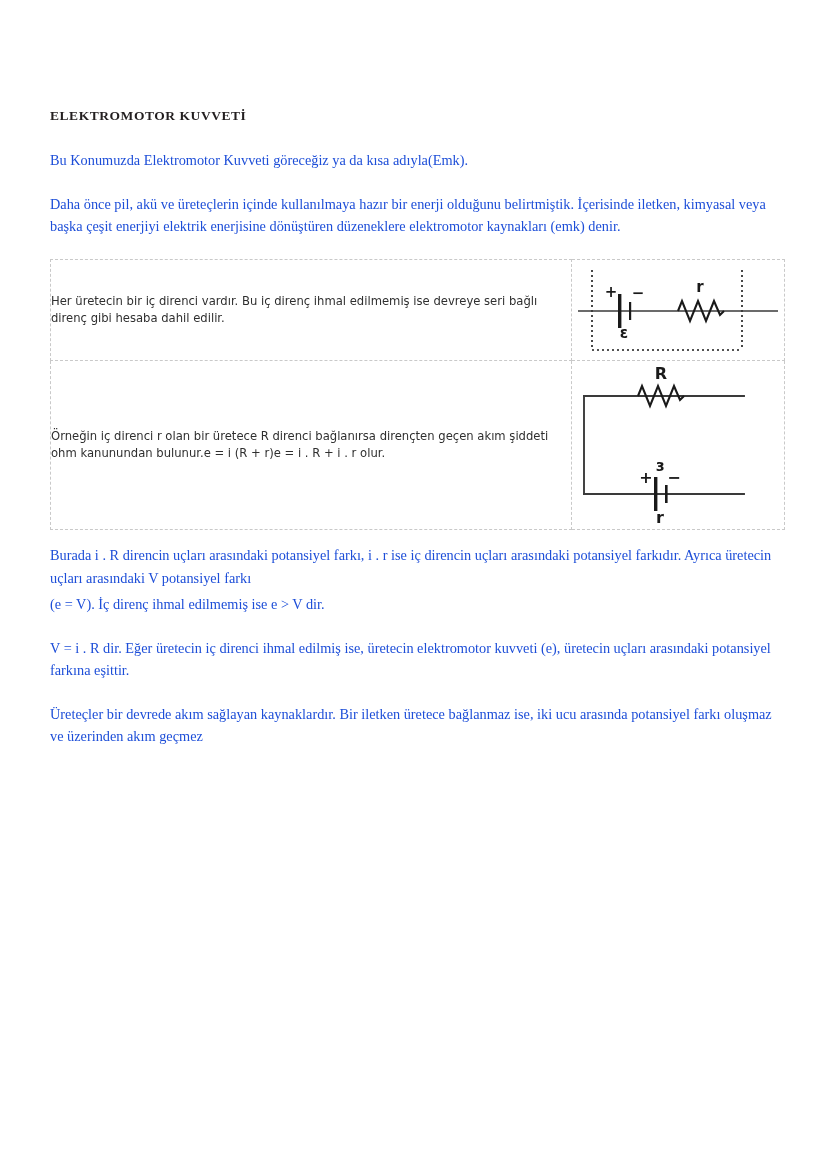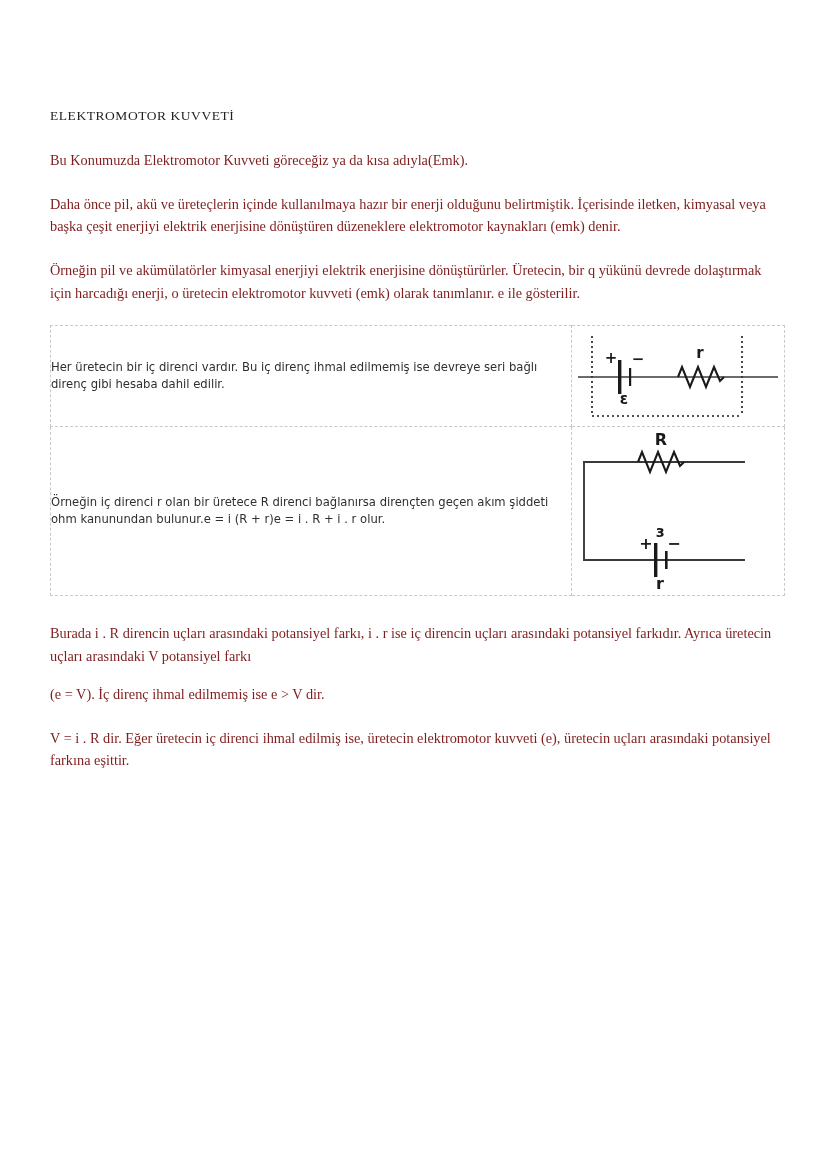--- a/index.html
+++ b/index.html
@@ -23,43 +23,43 @@
     background: #fff;
   }
   .content {
     position: absolute;
     left: 50px;
     top: 108px;
     width: 730px;
   }
   h1.doc-heading {
     font-size: 13.5px;
-    font-weight: normal;
+    font-weight: bold;
     letter-spacing: 0.55px;
     margin: 0 0 25px 0;
     line-height: 1.2;
     color: #231f20;
     font-family: "Liberation Serif", "DejaVu Serif", serif;
   }
   p.para {
     font-size: 14.3px;
     line-height: 1.58;
     margin: 0 0 21px 0;
-    color: #7f1d1d;
+    color: #1d4ed8;
     text-align: left;
   }
   p.para.tight {
-    margin-bottom: 16px;
+    margin-bottom: 4px;
   }
 
   
   table.figure-table {
     border-collapse: collapse;
     width: 732px;
-    margin: 8px 0 26px 0;
+    margin: 8px 0 14px 0;
     table-layout: fixed;
   }
   table.figure-table td {
     border: 1.2px dashed #c9c9c9;
     padding: 0;
     vertical-align: middle;
   }
   td.text-cell {
     width: 520px;
     padding: 10px 16px 10px 14px;
@@ -86,21 +86,20 @@
 
 <div class="page">
   <div class="content">
 
     <h1 class="doc-heading">ELEKTROMOTOR KUVVETİ</h1>
 
     <p class="para">Bu Konumuzda Elektromotor Kuvveti göreceğiz ya da kısa adıyla(Emk).</p>
 
     <p class="para">Daha önce pil, akü ve üreteçlerin içinde kullanılmaya hazır bir enerji olduğunu belirtmiştik. İçerisinde iletken, kimyasal veya başka çeşit enerjiyi elektrik enerjisine dönüştüren düzeneklere elektromotor kaynakları (emk) denir.</p>
 
-    <p class="para">Örneğin pil ve akümülatörler kimyasal enerjiyi elektrik enerjisine dönüştürürler. Üretecin, bir q yükünü devrede dolaştırmak için harcadığı enerji, o üretecin elektromotor kuvveti (emk) olarak tanımlanır. e ile gösterilir.</p>
 
     <table class="figure-table">
       <tbody>
         <tr class="row1">
           <td class="text-cell">
             <div class="cell-text">Her üretecin bir iç direnci vardır. Bu iç direnç ihmal edilmemiş ise devreye seri bağlı direnç gibi hesaba dahil edilir.</div>
           </td>
           <td class="fig-cell">
 
             <svg class="diagram" width="200" height="96" viewBox="0 0 200 96">
@@ -159,15 +158,16 @@
         </tr>
       </tbody>
     </table>
 
     <p class="para tight">Burada i . R direncin uçları arasındaki potansiyel farkı, i . r ise iç direncin uçları arasındaki potansiyel farkıdır. Ayrıca üretecin uçları arasındaki V potansiyel farkı</p>
 
     <p class="para">(e = V). İç direnç ihmal edilmemiş ise e &gt; V dir.</p>
 
     <p class="para">V = i . R dir. Eğer üretecin iç direnci ihmal edilmiş ise, üretecin elektromotor kuvveti (e), üretecin uçları arasındaki potansiyel farkına eşittir.</p>
 
+    <p class="para">Üreteçler bir devrede akım sağlayan kaynaklardır. Bir iletken üretece bağlanmaz ise, iki ucu arasında potansiyel farkı oluşmaz ve üzerinden akım geçmez</p>
 
   </div>
 </div>
 
 </body></html>

